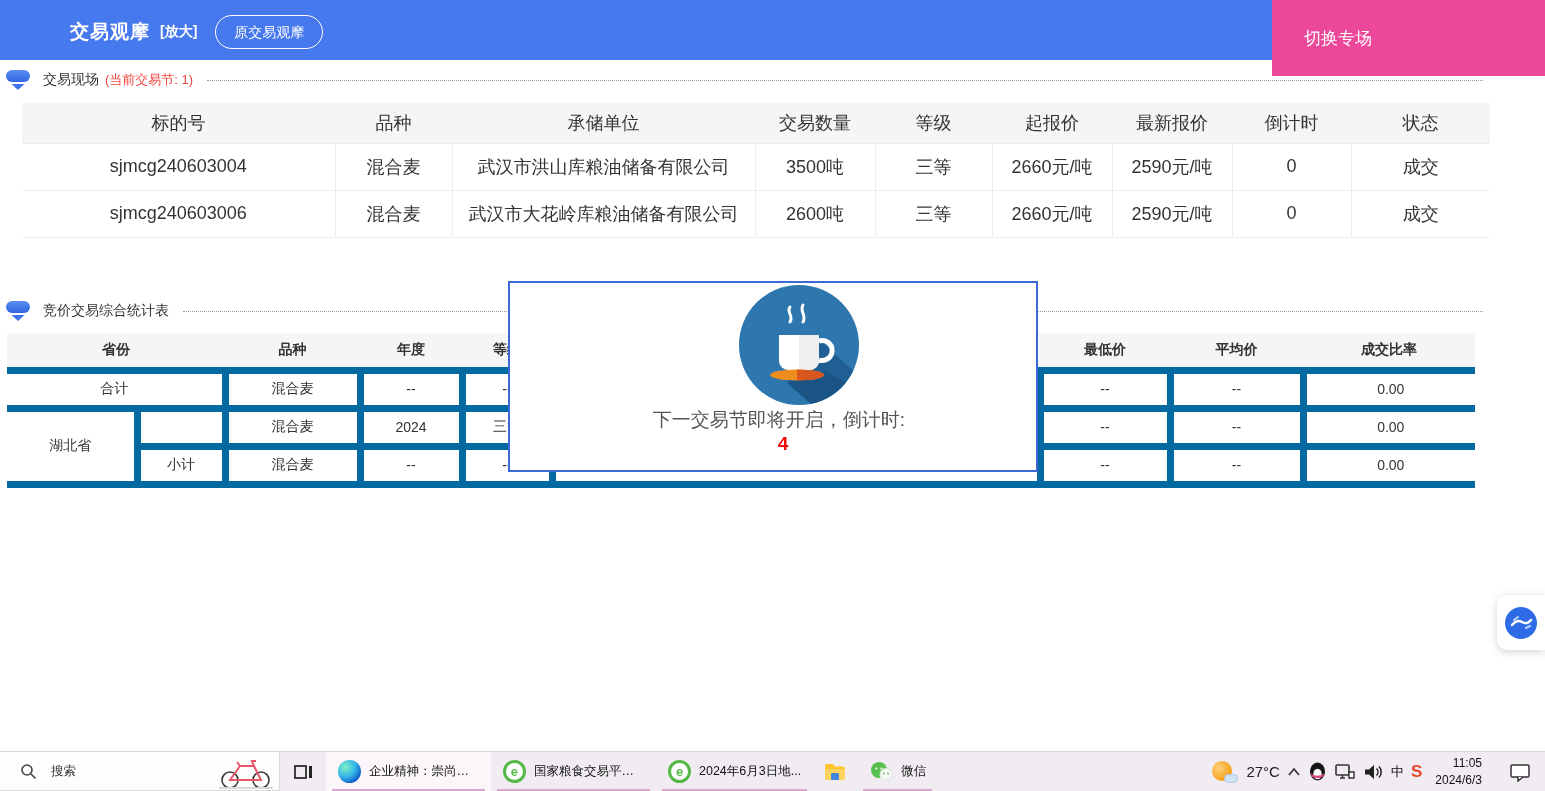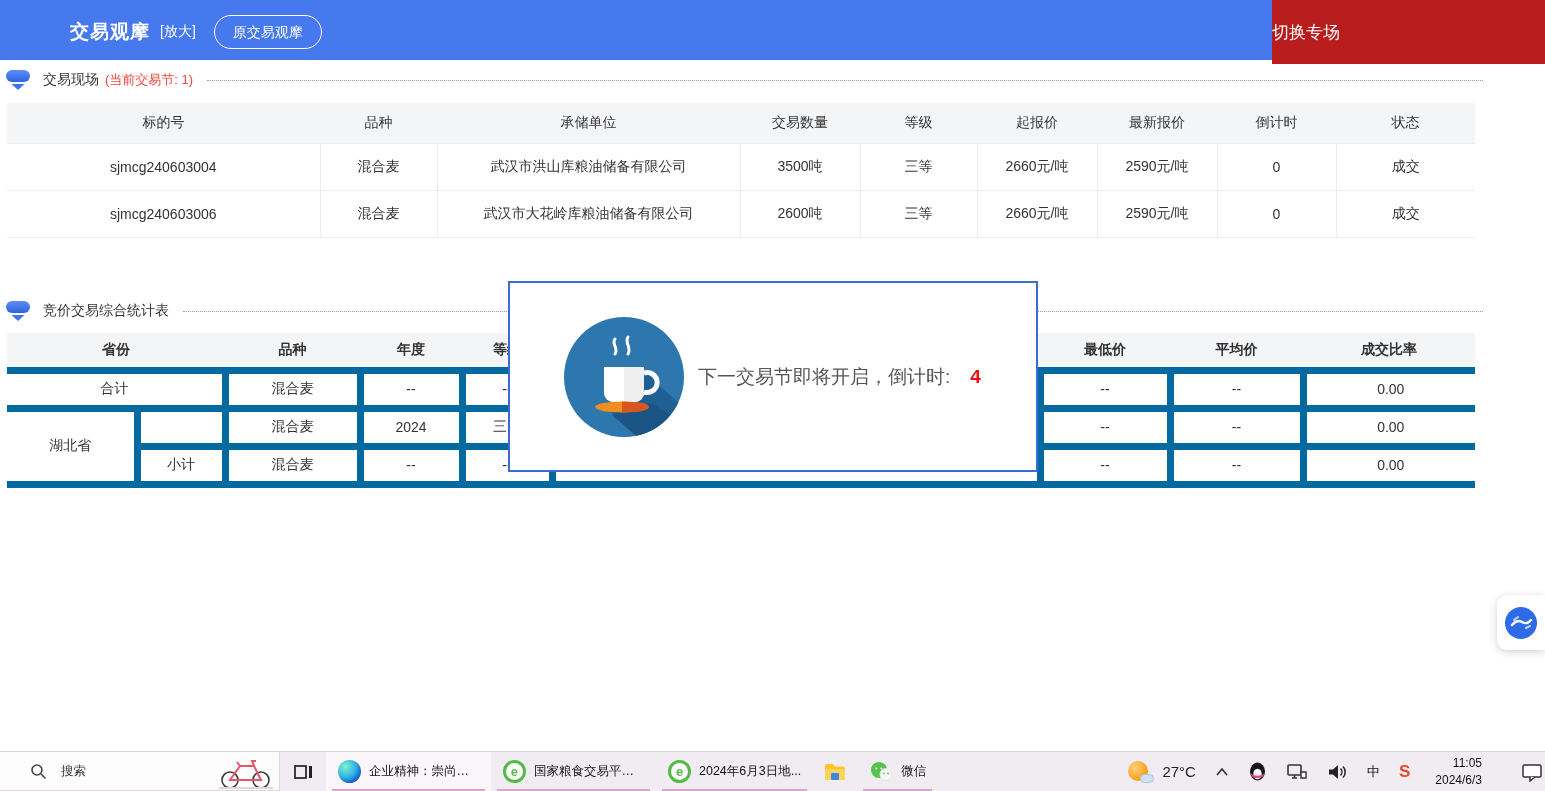--- a/index.html
+++ b/index.html
@@ -4,83 +4,83 @@
 <style>
   * { margin:0; padding:0; box-sizing:border-box; }
   html,body { width:1545px; height:791px; overflow:hidden; background:#fff;
     font-family:"Liberation Sans","DejaVu Sans",sans-serif; color:#333; }
 
   
   .app-header { position:absolute; top:0; left:0; width:1545px; height:60px;
     background:#4678ee; color:#fff; z-index:5; }
   .hdr-left { position:absolute; left:70px; top:0; height:63px; display:flex; align-items:center; gap:10px; }
   .hdr-title-main { font-size:19px; font-weight:bold; letter-spacing:1px; }
-  .hdr-zoom { font-size:14px; }
+  .hdr-zoom { font-size:14px;font-weight:bold; }
   .hdr-orig-btn { margin-left:8px; height:34px; padding:0 18px; border:1px solid #fff; border-radius:17px;
     background:transparent; color:#fff; font-size:14px; line-height:32px; cursor:pointer;
     font-family:inherit; }
   .hdr-center { position:absolute; left:0; right:280px; top:0; height:60px; display:flex;
     align-items:center; justify-content:center; font-size:18px; letter-spacing:1px; }
-  .hdr-switch { position:absolute; right:0; top:0; width:273px; height:64px; background:#b91c1c;
-    color:#fff; font-size:17px; display:flex; align-items:center; cursor:pointer; }
+  .hdr-switch { position:absolute; right:0; top:0; width:273px; height:76px; background:#ec4899;
+    color:#fff; font-size:17px; display:flex; align-items:center; padding-left:32px; cursor:pointer; }
 
   
   .section-row { position:absolute; left:5px; right:0; height:24px; display:flex; align-items:center; }
   .section-row.s1 { top:68px; }
   .section-row.s2 { top:299px; }
   .sec-icon { width:26px; height:22px; margin-right:12px; flex:0 0 auto; }
   .sec-title { font-size:14px; color:#333; white-space:nowrap; }
   .sec-sub { font-size:13px; color:#f4443e; margin-left:6px; white-space:nowrap; }
   .sec-line { flex:1; border-top:1px dotted #9a9a9a; margin-left:14px; margin-right:62px; height:0; }
 
   
   table { border-collapse:collapse; table-layout:fixed; background:#fff; }
-  .trade-table { position:absolute; left:7px; top:103px; width:1468px; font-size:14px; }
+  .trade-table { position:absolute; left:22px; top:103px; width:1468px; font-size:18px; }
   .trade-table th { height:40px; background:#f4f5f7; font-weight:normal; color:#333; border:none; }
   .trade-table td { height:47px; text-align:center; border:1px solid #ededed; color:#333; }
   .trade-table td:first-child { border-left:none; }
   .trade-table td:last-child { border-right:none; }
   .c-qty { color:#ff9327; }
   .c-start { color:#6d9ff2; }
   .c-latest { color:#dd5555; }
   .c-status { color:#f5342e; }
 
   .stats-table { position:absolute; left:7px; top:333px; width:1468px; font-size:14px; }
   .stats-table th { height:37px; background:#f4f5f7; font-weight:bold; color:#333; border:none; }
   .stats-table td { height:38px; text-align:center; border:7px solid #0369a1; color:#333; }
   .stats-table td:first-child { border-left:none; }
   .stats-table td:last-child { border-right:none; }
 
   
   .modal { position:absolute; left:508px; top:281px; width:530px; height:191px; background:#fff;
-    border:2px solid #3b6ad4; z-index:50; display:flex; align-items:center; }
+    border:2px solid #3b6ad4; z-index:50; display:flex; align-items:center;flex-direction:column; }
   .modal-cup { margin-left:52px; flex:0 0 auto; }
   .modal-text { font-size:19px; color:#555; margin-left:12px; white-space:nowrap; }
   .modal-count { font-size:19px; color:#f00c0c; font-weight:bold; margin-left:20px; }
 
   
   .float-btn { position:absolute; right:0; top:595px; width:48px; height:55px; background:#fff;
     border-radius:10px 0 0 10px; box-shadow:0 2px 8px rgba(0,0,0,.18); z-index:60;
     display:flex; align-items:center; justify-content:center; cursor:pointer; }
 
   
   .taskbar { position:absolute; left:0; bottom:0; width:1545px; height:40px; background:#f1ecf2;
     border-top:1px solid #d9d3da; display:flex; align-items:stretch; z-index:100; font-size:12.5px; }
   .tb-search { width:280px; background:#fdfdfd; border:1px solid #dcd8dc; border-top:none; border-left:none;
-    display:flex; align-items:center; padding-left:30px; gap:14px; color:#333; cursor:pointer; position:relative; }
+    display:flex; align-items:center; padding-left:20px; gap:14px; color:#333; cursor:pointer; position:relative; }
   .tb-search .bike { position:absolute; right:4px; bottom:0; }
   .tb-taskview { width:46px; display:flex; align-items:center; justify-content:center; cursor:pointer; }
   .tb-tile { display:flex; align-items:center; gap:8px; padding:0 12px; max-width:165px; cursor:pointer;
     position:relative; white-space:nowrap; }
   .tb-tile .lbl { overflow:hidden; text-overflow:ellipsis; color:#111; }
   .tb-tile.active { background:#faf6fa; }
   .tb-tile .under { position:absolute; left:6px; right:6px; bottom:0; height:2px; background:#dba6cd; }
   .tb-tile .under.blue { background:#9fd3ef; }
   .tb-folder { padding:0 10px; display:flex; align-items:center; cursor:pointer; }
-  .tb-tray { margin-left:auto; display:flex; align-items:center; gap:19px; padding-right:2px; }
+  .tb-tray { margin-left:auto; display:flex; align-items:center; gap:7px; padding-right:14px; }
   .tray-item { display:flex; align-items:center; cursor:pointer; }
   .weather { display:flex; align-items:center; gap:8px; font-size:15px; color:#222; cursor:pointer; }
   .ime { font-size:13px; color:#111; }
   .sogou { font-size:17px; font-weight:bold; color:#e7492c; font-family:"Liberation Sans",sans-serif; }
   .clock { text-align:right; font-size:12px; color:#111; line-height:1.35; cursor:pointer; padding:0 6px; }
 
   .icon-24 { width:24px; height:24px; flex:0 0 auto; }
   .edge-ball { width:23px; height:23px; border-radius:50%;
     background:radial-gradient(circle at 32% 30%, #7df2c5 0%, #35b5e8 45%, #0d58c7 78%, #0a3f9e 100%); }
   .e360 { width:23px; height:23px; border-radius:50%; background:#fff; border:3px solid #55b948;

